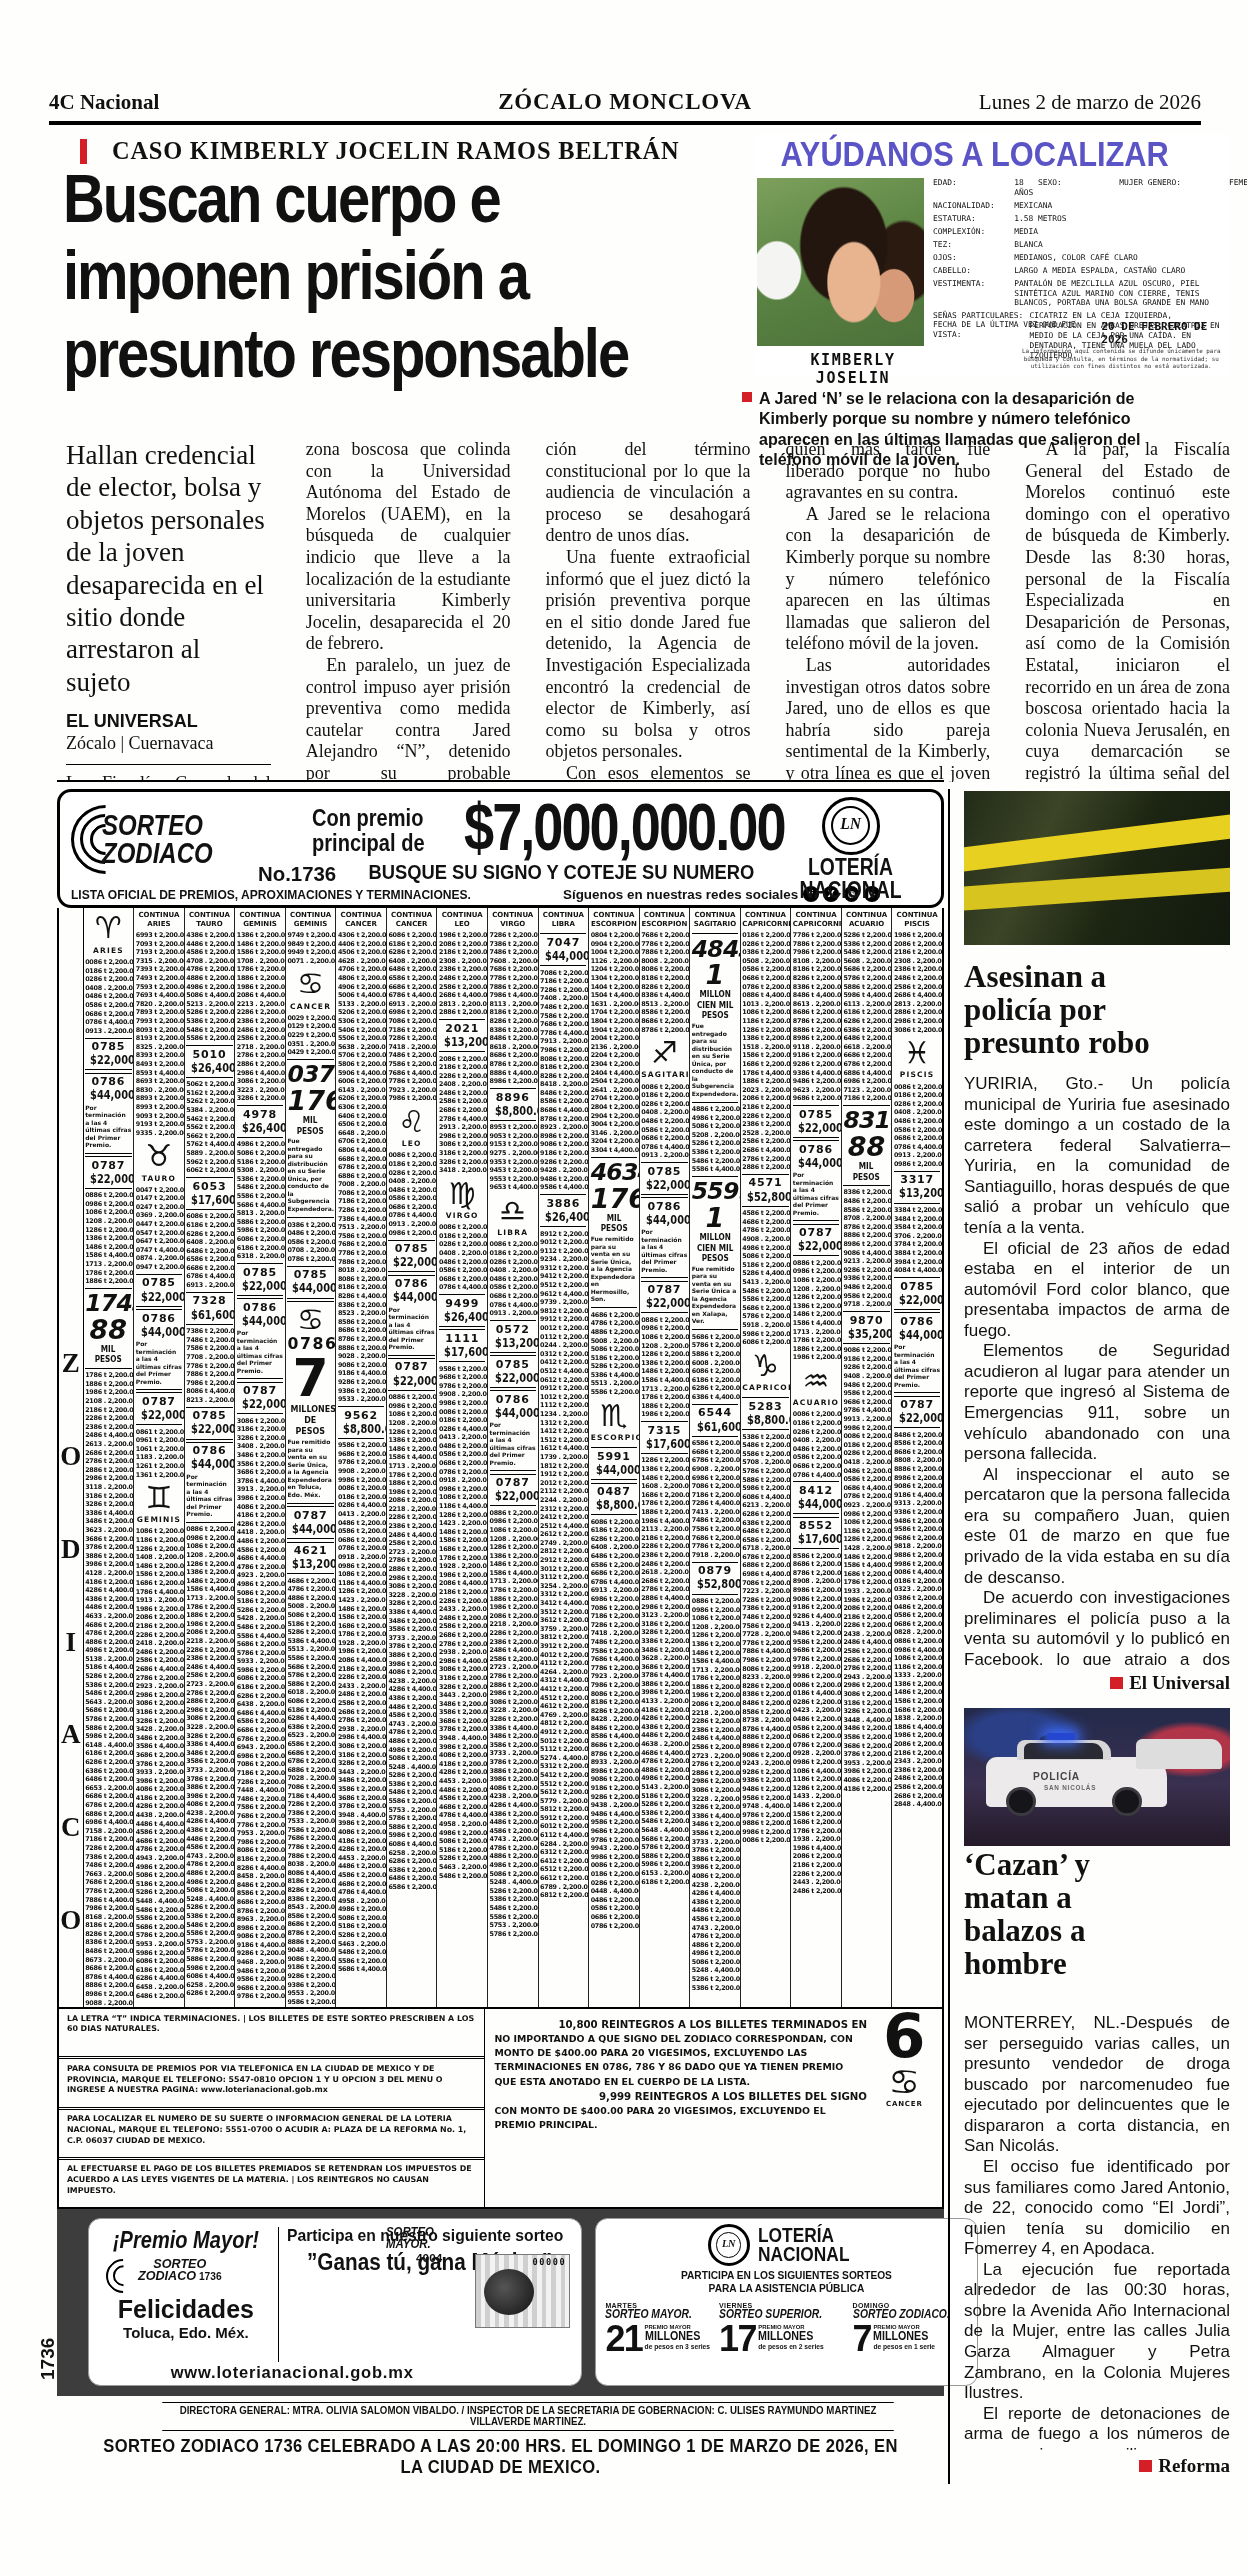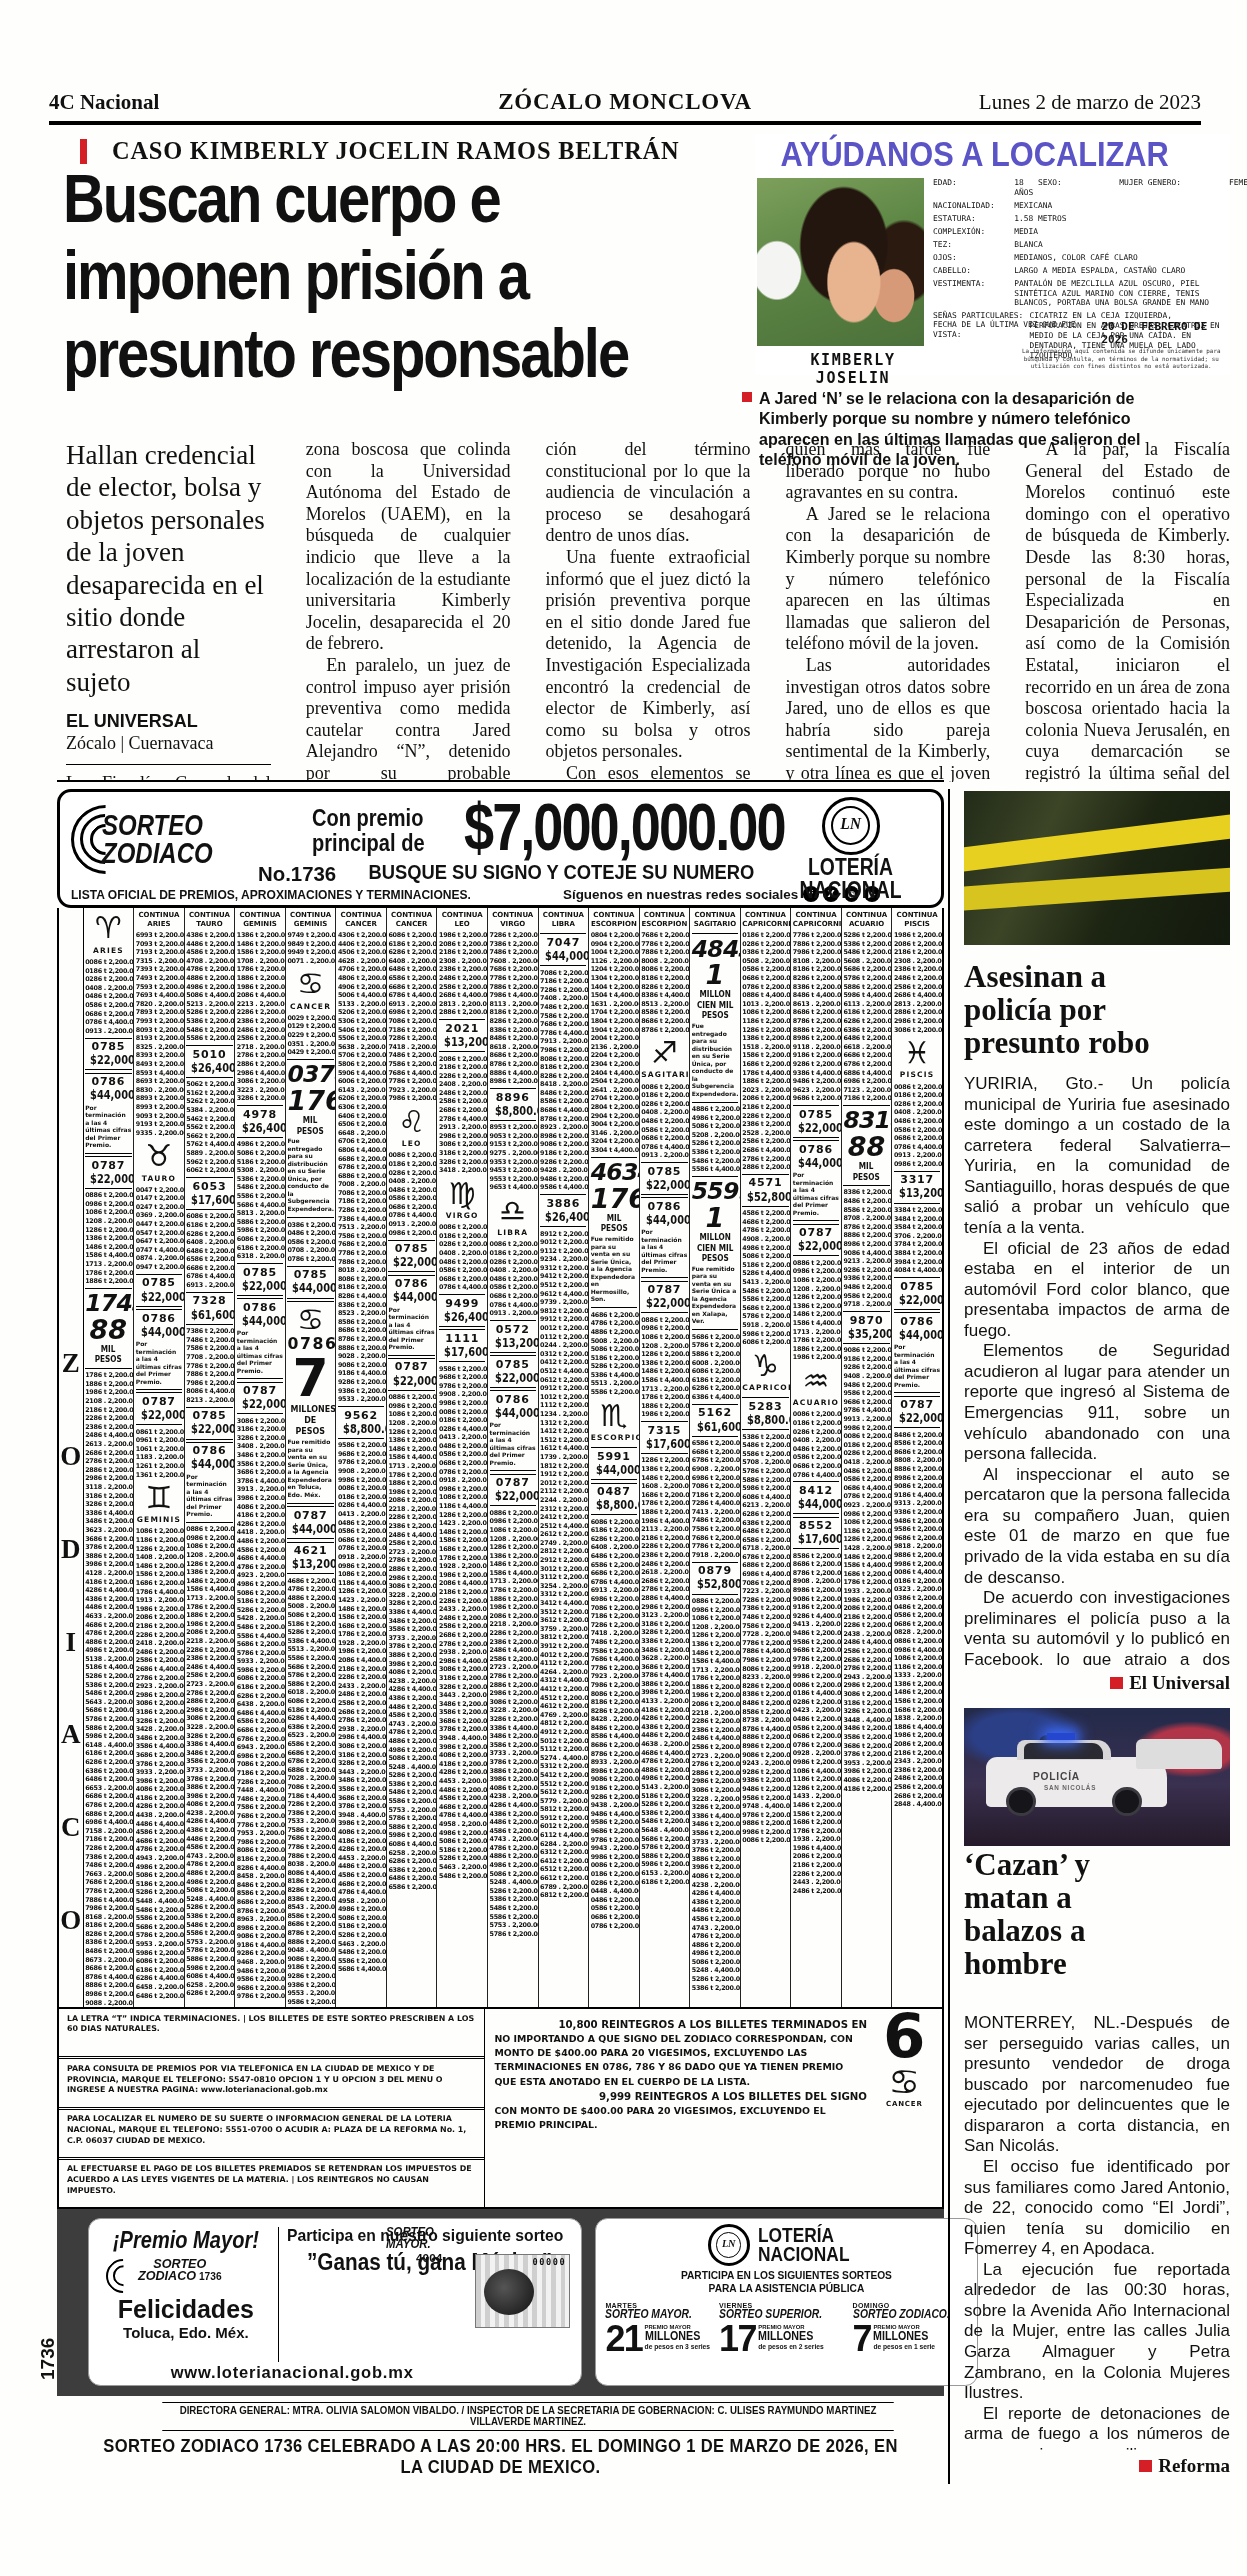--- a/index.html
+++ b/index.html
@@ -184,21 +184,21 @@
   #attr2{top:2455px;}
 </style>
 </head>
 <body>
 
 <div id="page">
 
   <div id="hdr" class="abs">
     <div id="hdr-sec" class="abs">4C Nacional</div>
     <div id="hdr-mast" class="abs">ZÓCALO MONCLOVA</div>
-    <div id="hdr-date" class="abs">Lunes 2 de marzo de 2023</div>
+    <div id="hdr-date" class="abs">Lunes 2 de marzo de 2026</div>
   </div>
 
   <div id="kicker" class="abs">
     <div class="bar"></div>
     <div class="ktxt">CASO KIMBERLY JOCELIN RAMOS BELTRÁN</div>
   </div>
   <div id="headline" class="abs">
       <div>Buscan cuerpo e</div>
       <div>imponen prisión a</div>
       <div>presunto responsable</div>
@@ -1784,21 +1784,21 @@
           </div>
           <div class="entry">5686 t 2,200.00</div>
           <div class="entry">5786 t 2,200.00</div>
           <div class="entry">5886 t 2,200.00</div>
           <div class="entry">6008 . 2,200.00</div>
           <div class="entry">6086 t 2,200.00</div>
           <div class="entry">6186 t 2,200.00</div>
           <div class="entry">6286 t 2,200.00</div>
           <div class="entry">6386 t 4,400.00</div>
           <div class="bigbox">
-            <div class="bignum">5162</div>
+            <div class="bignum">6544</div>
             <span class="bigamt">$61,600.00</span>
           </div>
           <div class="entry">6586 t 2,200.00</div>
           <div class="entry">6686 t 2,200.00</div>
           <div class="entry">6786 t 2,200.00</div>
           <div class="entry">6908 . 2,200.00</div>
           <div class="entry">6986 t 2,200.00</div>
           <div class="entry">7086 t 2,200.00</div>
           <div class="entry">7186 t 2,200.00</div>
           <div class="entry">7286 t 4,400.00</div>

